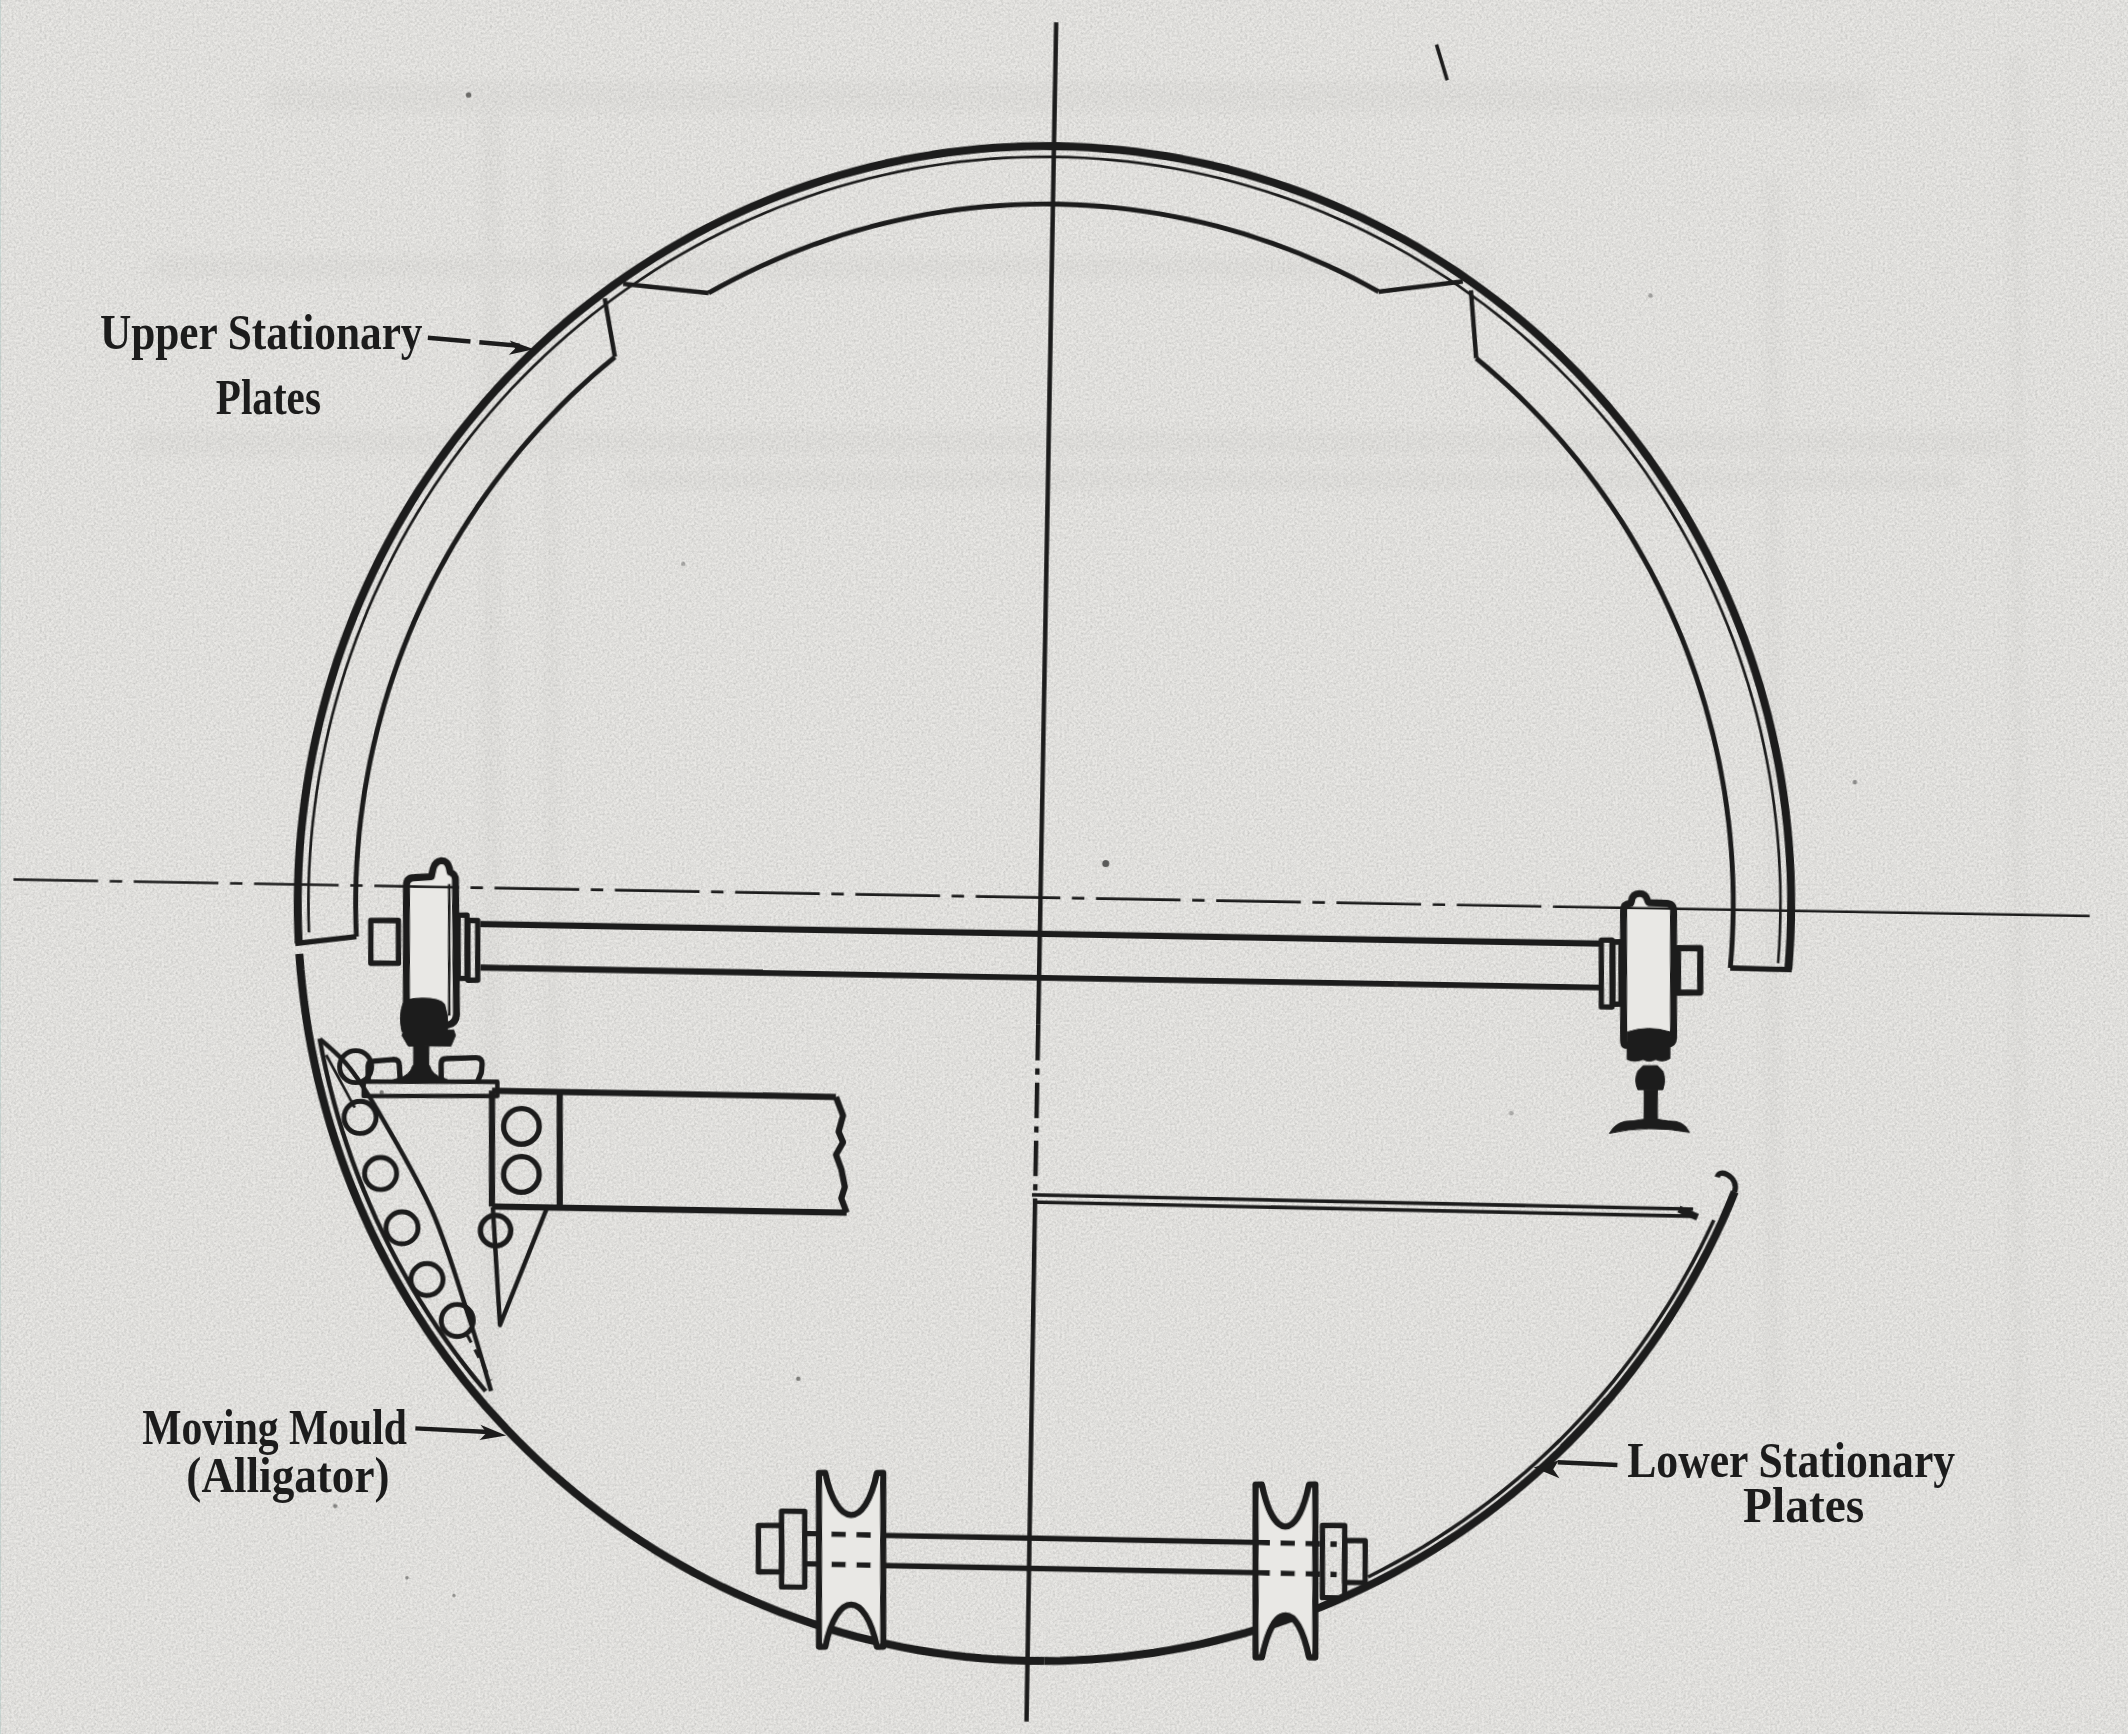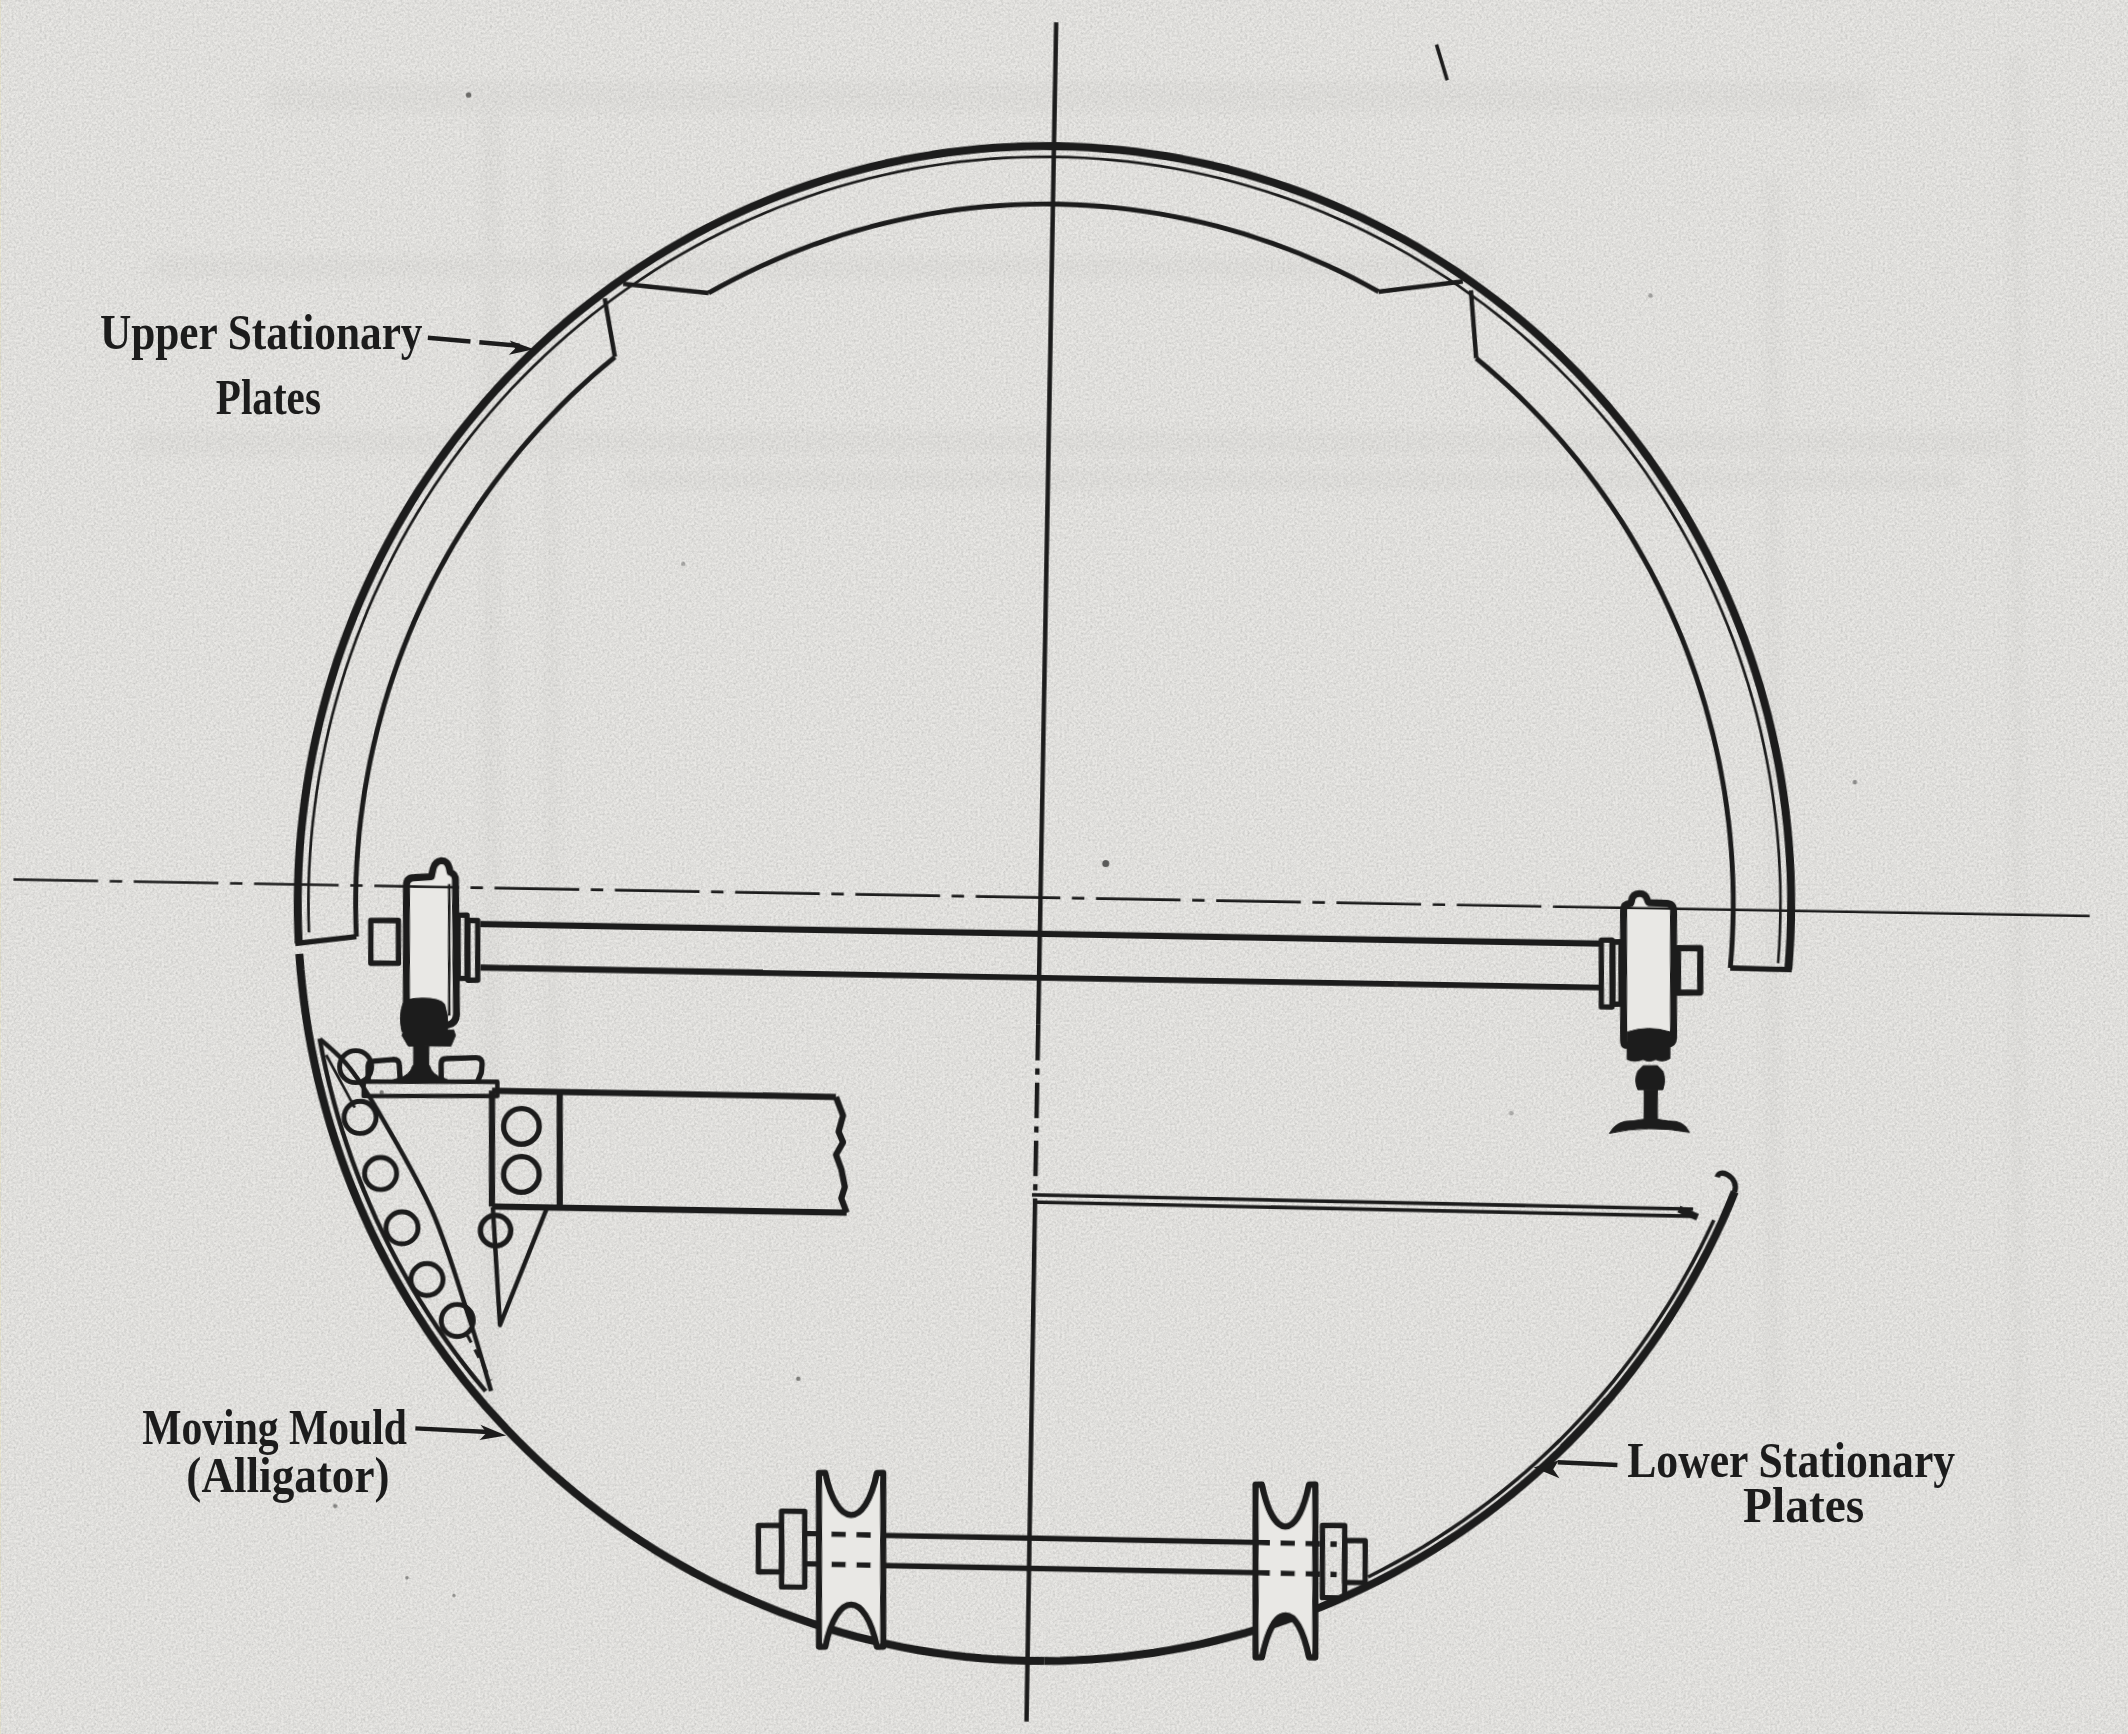--- a/index.html
+++ b/index.html
@@ -1,16 +1,16 @@
 <!DOCTYPE html>
 <html style="font-size:14.3px"><head>
 <meta charset="utf-8">
 <style>
 html,body{margin:0;padding:0;background:#e9e8e5;}
-#page{position:relative;width:2129px;height:1734px;background:#fde047;overflow:hidden;
+#page{position:relative;width:2129px;height:1734px;background:#0f766e;overflow:hidden;
 font-family:"Liberation Serif",serif;text-decoration:underline;}
 svg{position:absolute;left:0;top:0;}
 </style>
 </head>
 <body>
 <div id="page">
 <svg width="2129" height="1734" viewBox="0 0 2389 1946">
 <defs>
 <filter id="paper" x="0" y="0" width="100%" height="100%">
 <feTurbulence type="fractalNoise" baseFrequency="0.38" numOctaves="3" seed="7" result="t"></feTurbulence>

